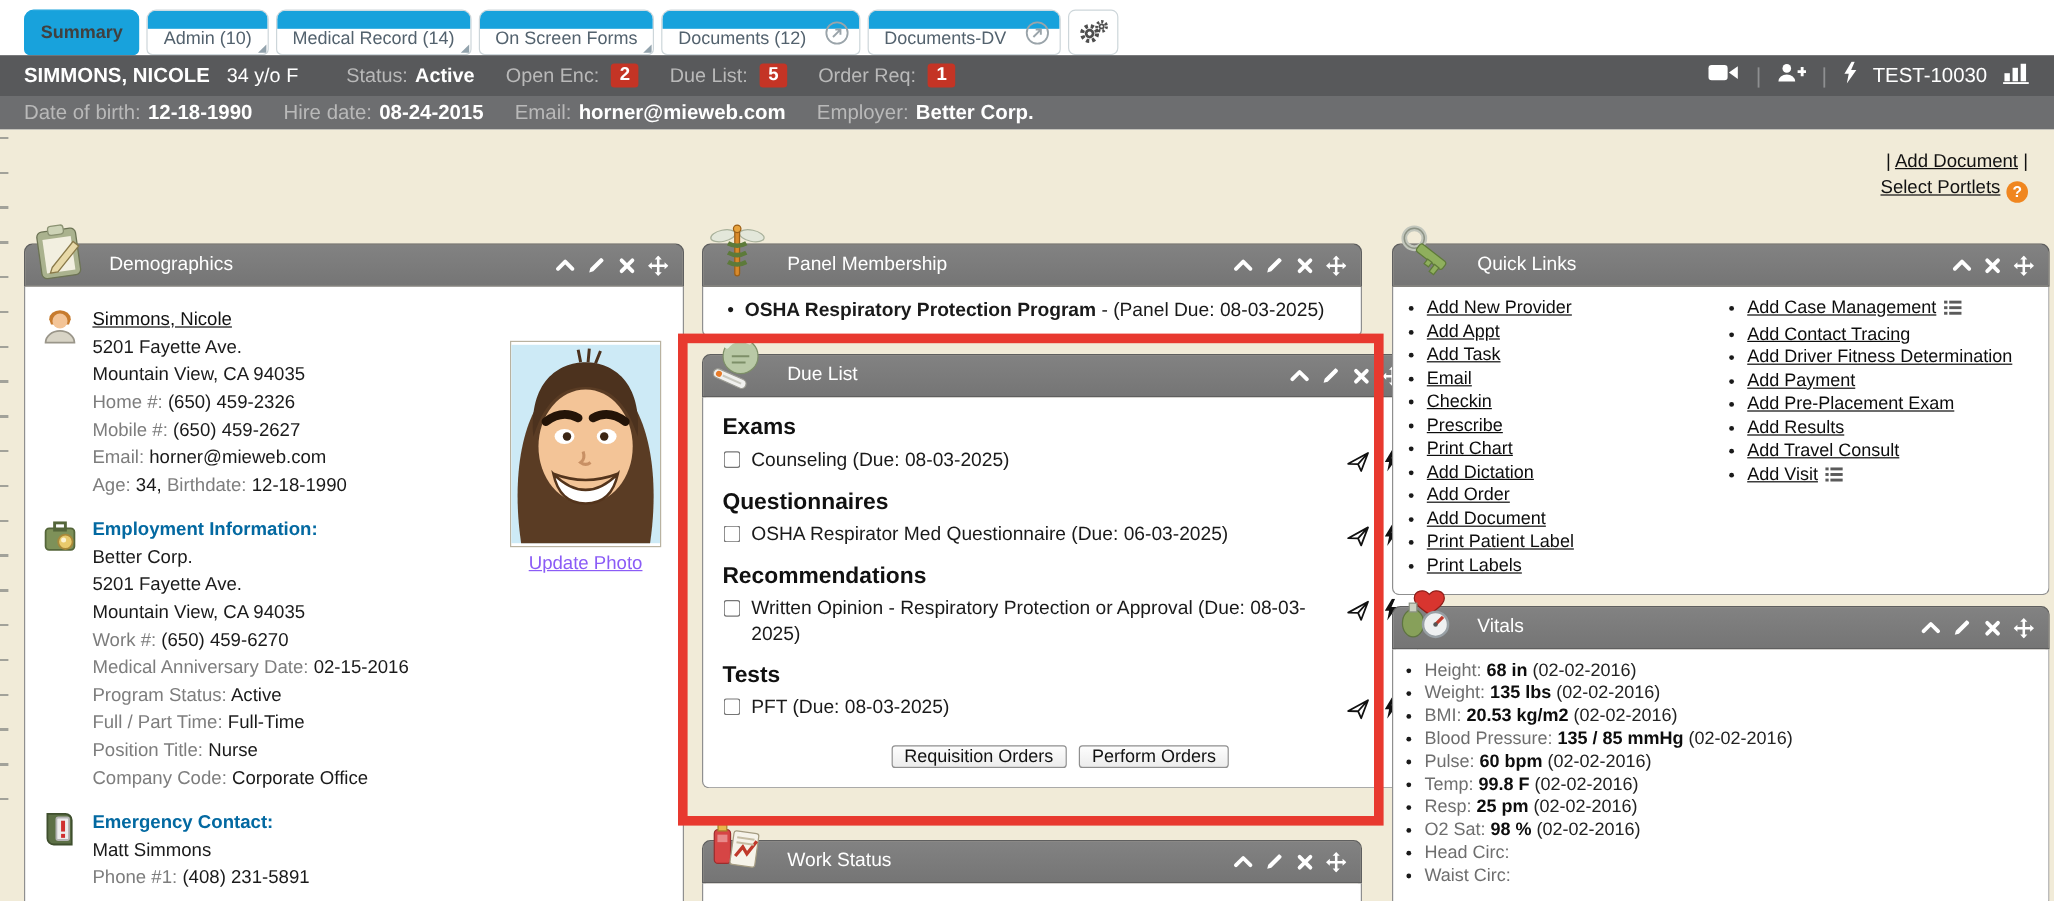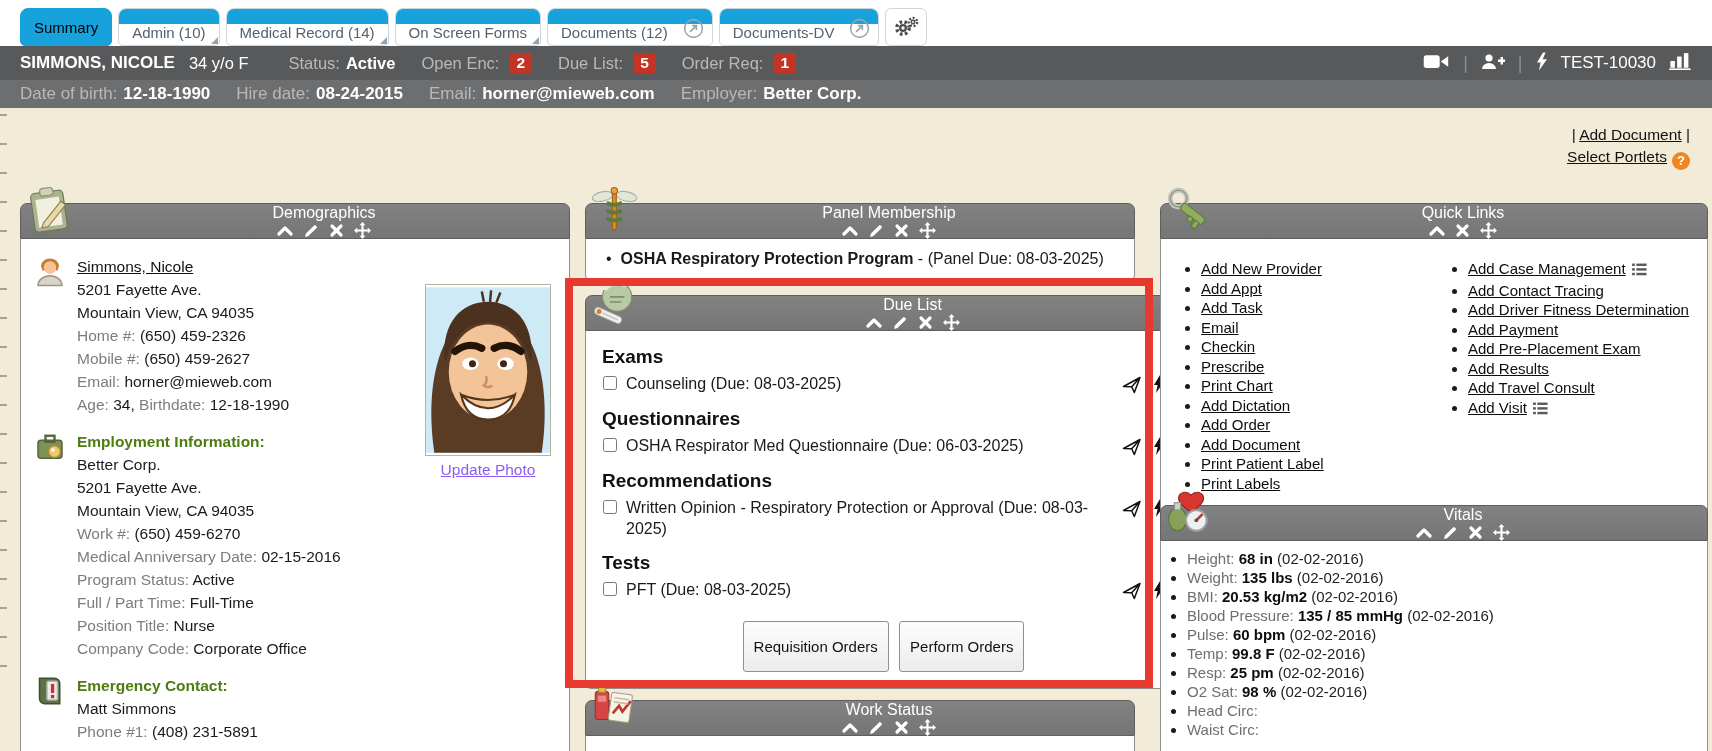--- a/index.html
+++ b/index.html
@@ -10,21 +10,21 @@
   html,body{margin:0;padding:0;}
   body{font-family:"Liberation Sans",sans-serif;background:#fff;}
   .page{position:relative;width:1712px;height:751px;overflow:hidden;background:#fff;}
 
   
   .tabbar{position:absolute;left:0;top:0;width:100%;height:46px;background:#fff;display:flex;align-items:flex-end;padding-left:20px;gap:6px;}
   .tab{position:relative;height:38px;border:1px solid #cdd6da;border-radius:8px 8px 5px 5px;background:#fff;overflow:hidden;display:flex;align-items:flex-end;cursor:pointer;}
   .tab .cap{position:absolute;top:0;left:0;right:0;height:15px;background:var(--accent);}
   .tab .lbl{position:relative;padding:0 13px 4px 13px;font-size:15px;color:#53626e;white-space:nowrap;}
   .tab.active{background:var(--accent);border-color:var(--accent);}
-  .tab.active .lbl{color:#000000;font-weight:normal;padding-bottom:9px;}
+  .tab.active .lbl{color:#404040;font-weight:bold;padding-bottom:9px;}
   .tab .fold{position:absolute;bottom:1px;right:1px;width:0;height:0;border-left:7px solid transparent;border-bottom:7px solid #93a3ad;}
   .popout{display:inline-block;margin:0 8px 2px 2px;position:relative;}
   .gearbox{height:38px;width:42px;border:1px solid #cdd6da;border-radius:6px;background:#fff;display:flex;align-items:center;justify-content:center;cursor:pointer;}
 
   
   .pbar1{position:absolute;left:0;top:46px;width:100%;height:34px;background:var(--bar1);display:flex;align-items:center;color:#fff;font-size:16.5px;padding:0 20px;}
   .pbar2{position:absolute;left:0;top:80px;width:100%;height:28px;background:var(--bar2);display:flex;align-items:center;color:#fff;font-size:17px;padding:0 20px;}
   .glabel{color:#b9b9b9;margin-right:6px;}
   .gval{color:#fff;font-weight:bold;}
   .badge{display:inline-block;background:var(--badge);color:#fff;font-weight:bold;padding:1px 7px;border-radius:3px;margin-left:4px;font-size:15.5px;}
@@ -35,58 +35,58 @@
   
   .content{position:absolute;left:0;top:108px;width:100%;height:643px;background:var(--bg);}
   .left-ticks{position:absolute;left:0;top:6px;width:7px;height:575px;
      background:repeating-linear-gradient(to bottom,#a2a29a 0 2px,transparent 2px 29px);}
   .top-links{position:absolute;right:22px;top:16px;text-align:right;font-size:15.5px;color:#111;line-height:22px;z-index:3;}
   .top-links a{color:#111;text-decoration:underline;cursor:pointer;}
   .help{display:inline-flex;align-items:center;justify-content:center;width:18px;height:18px;border-radius:50%;background:var(--orange);color:#fff;font-weight:bold;font-size:13px;margin-left:5px;vertical-align:-3px;cursor:pointer;}
 
   
   .portlet{position:absolute;}
-  .p-hdr{position:relative;height:36px;background:linear-gradient(#828282,var(--hdr));border:1px solid #5f5f5f;border-radius:7px 7px 0 0;display:flex;align-items:center;color:#fff;font-size:16px;padding:0 12px 0 70px;flex-direction:column;}
+  .p-hdr{position:relative;height:36px;background:linear-gradient(#828282,var(--hdr));border:1px solid #5f5f5f;border-radius:7px 7px 0 0;display:flex;align-items:center;color:#fff;font-size:16px;padding:0 12px 0 70px;}
   .p-title{flex:1;white-space:nowrap;}
   .p-ctrls{display:flex;align-items:center;gap:10px;}
   .p-ctrls span{display:inline-flex;cursor:pointer;}
   .p-icon{position:absolute;left:4px;top:-18px;width:52px;height:52px;z-index:2;}
   .p-body{background:#fff;border:1px solid #8f8f8f;border-top:none;border-radius:0 0 6px 6px;font-size:15.5px;color:#1a1a1a;}
 
   .hl-box{position:absolute;left:565px;top:278px;width:588px;height:410px;border:8px solid var(--hilite);z-index:5;pointer-events:none;}
 
   
   .demo-row{display:flex;margin-bottom:14px;}
   .demo-ic{width:34px;flex:0 0 34px;margin-right:8px;padding-top:2px;}
   .demo-tx{line-height:23px;}
   .demo-tx a{color:#111;}
   .lab{color:#7d7d7d;}
-  .sec-h{font-weight:bold;color:#4d7c0f;}
+  .sec-h{font-weight:bold;color:#0369a1;}
   .photo-wrap{position:absolute;right:18px;top:45px;width:126px;text-align:center;}
   .photo-wrap svg{border:1px solid #b9b2a0;display:block;}
   .photo-wrap a{font-size:15.5px;color:#8b5cf6;text-decoration:underline;display:inline-block;margin-top:5px;cursor:pointer;}
 
   
   .bullet-line{display:flex;align-items:flex-start;line-height:22px;font-size:16px;}
   .dot{margin:0 9px 0 6px;font-size:16px;}
 
   
   .dl-sec{font-size:19px;font-weight:bold;color:#111;margin:13px 0 5px 0;}
   .dl-row{display:flex;align-items:flex-start;font-size:16px;line-height:21px;margin:2px 0;}
   .dl-row input{margin:3px 9px 0 1px;width:14px;height:14px;}
   .dl-row .txt{flex:1;}
   .dl-icons{display:flex;gap:11px;margin-left:6px;padding-top:2px;}
   .dl-icons span{cursor:pointer;display:inline-flex;}
   .dl-btns{text-align:center;margin-top:20px;}
-  .dl-btns button{font-family:"Liberation Sans",sans-serif;font-size:15px;color:#111;padding:16px 10px;margin:0 3px;background:linear-gradient(#fdfdfd,#ececec);border:1px solid #8f8f8f;border-radius:3px;cursor:pointer;}
+  .dl-btns button{font-family:"Liberation Sans",sans-serif;font-size:15px;color:#111;padding:0 10px;margin:0 3px;background:linear-gradient(#fdfdfd,#ececec);border:1px solid #8f8f8f;border-radius:3px;cursor:pointer;}
 
   
   .ql-cols{display:flex;padding:10px 6px 12px 6px;}
   .ql-col{width:50%;}
-  .ql-col ul{margin:12px;padding-left:22px;}
+  .ql-col ul{margin:0;padding-left:22px;}
   .ql-col li{margin:0 0 4px 0;line-height:15.5px;font-size:15px;}
   .ql-col a{color:#0d0d0d;text-decoration:underline;cursor:pointer;}
   .mini-list{display:inline-block;margin-left:6px;vertical-align:-2px;}
 
   
   .vit ul{margin:0;padding:10px 10px 10px 26px;}
   .vit li{margin-bottom:3.5px;line-height:15.5px;font-size:15px;}
   .vit .vlab{color:#6e6e6e;}
   .vit .vval{font-weight:bold;color:#0d0d0d;}
   .vit .vdat{color:#222;}

